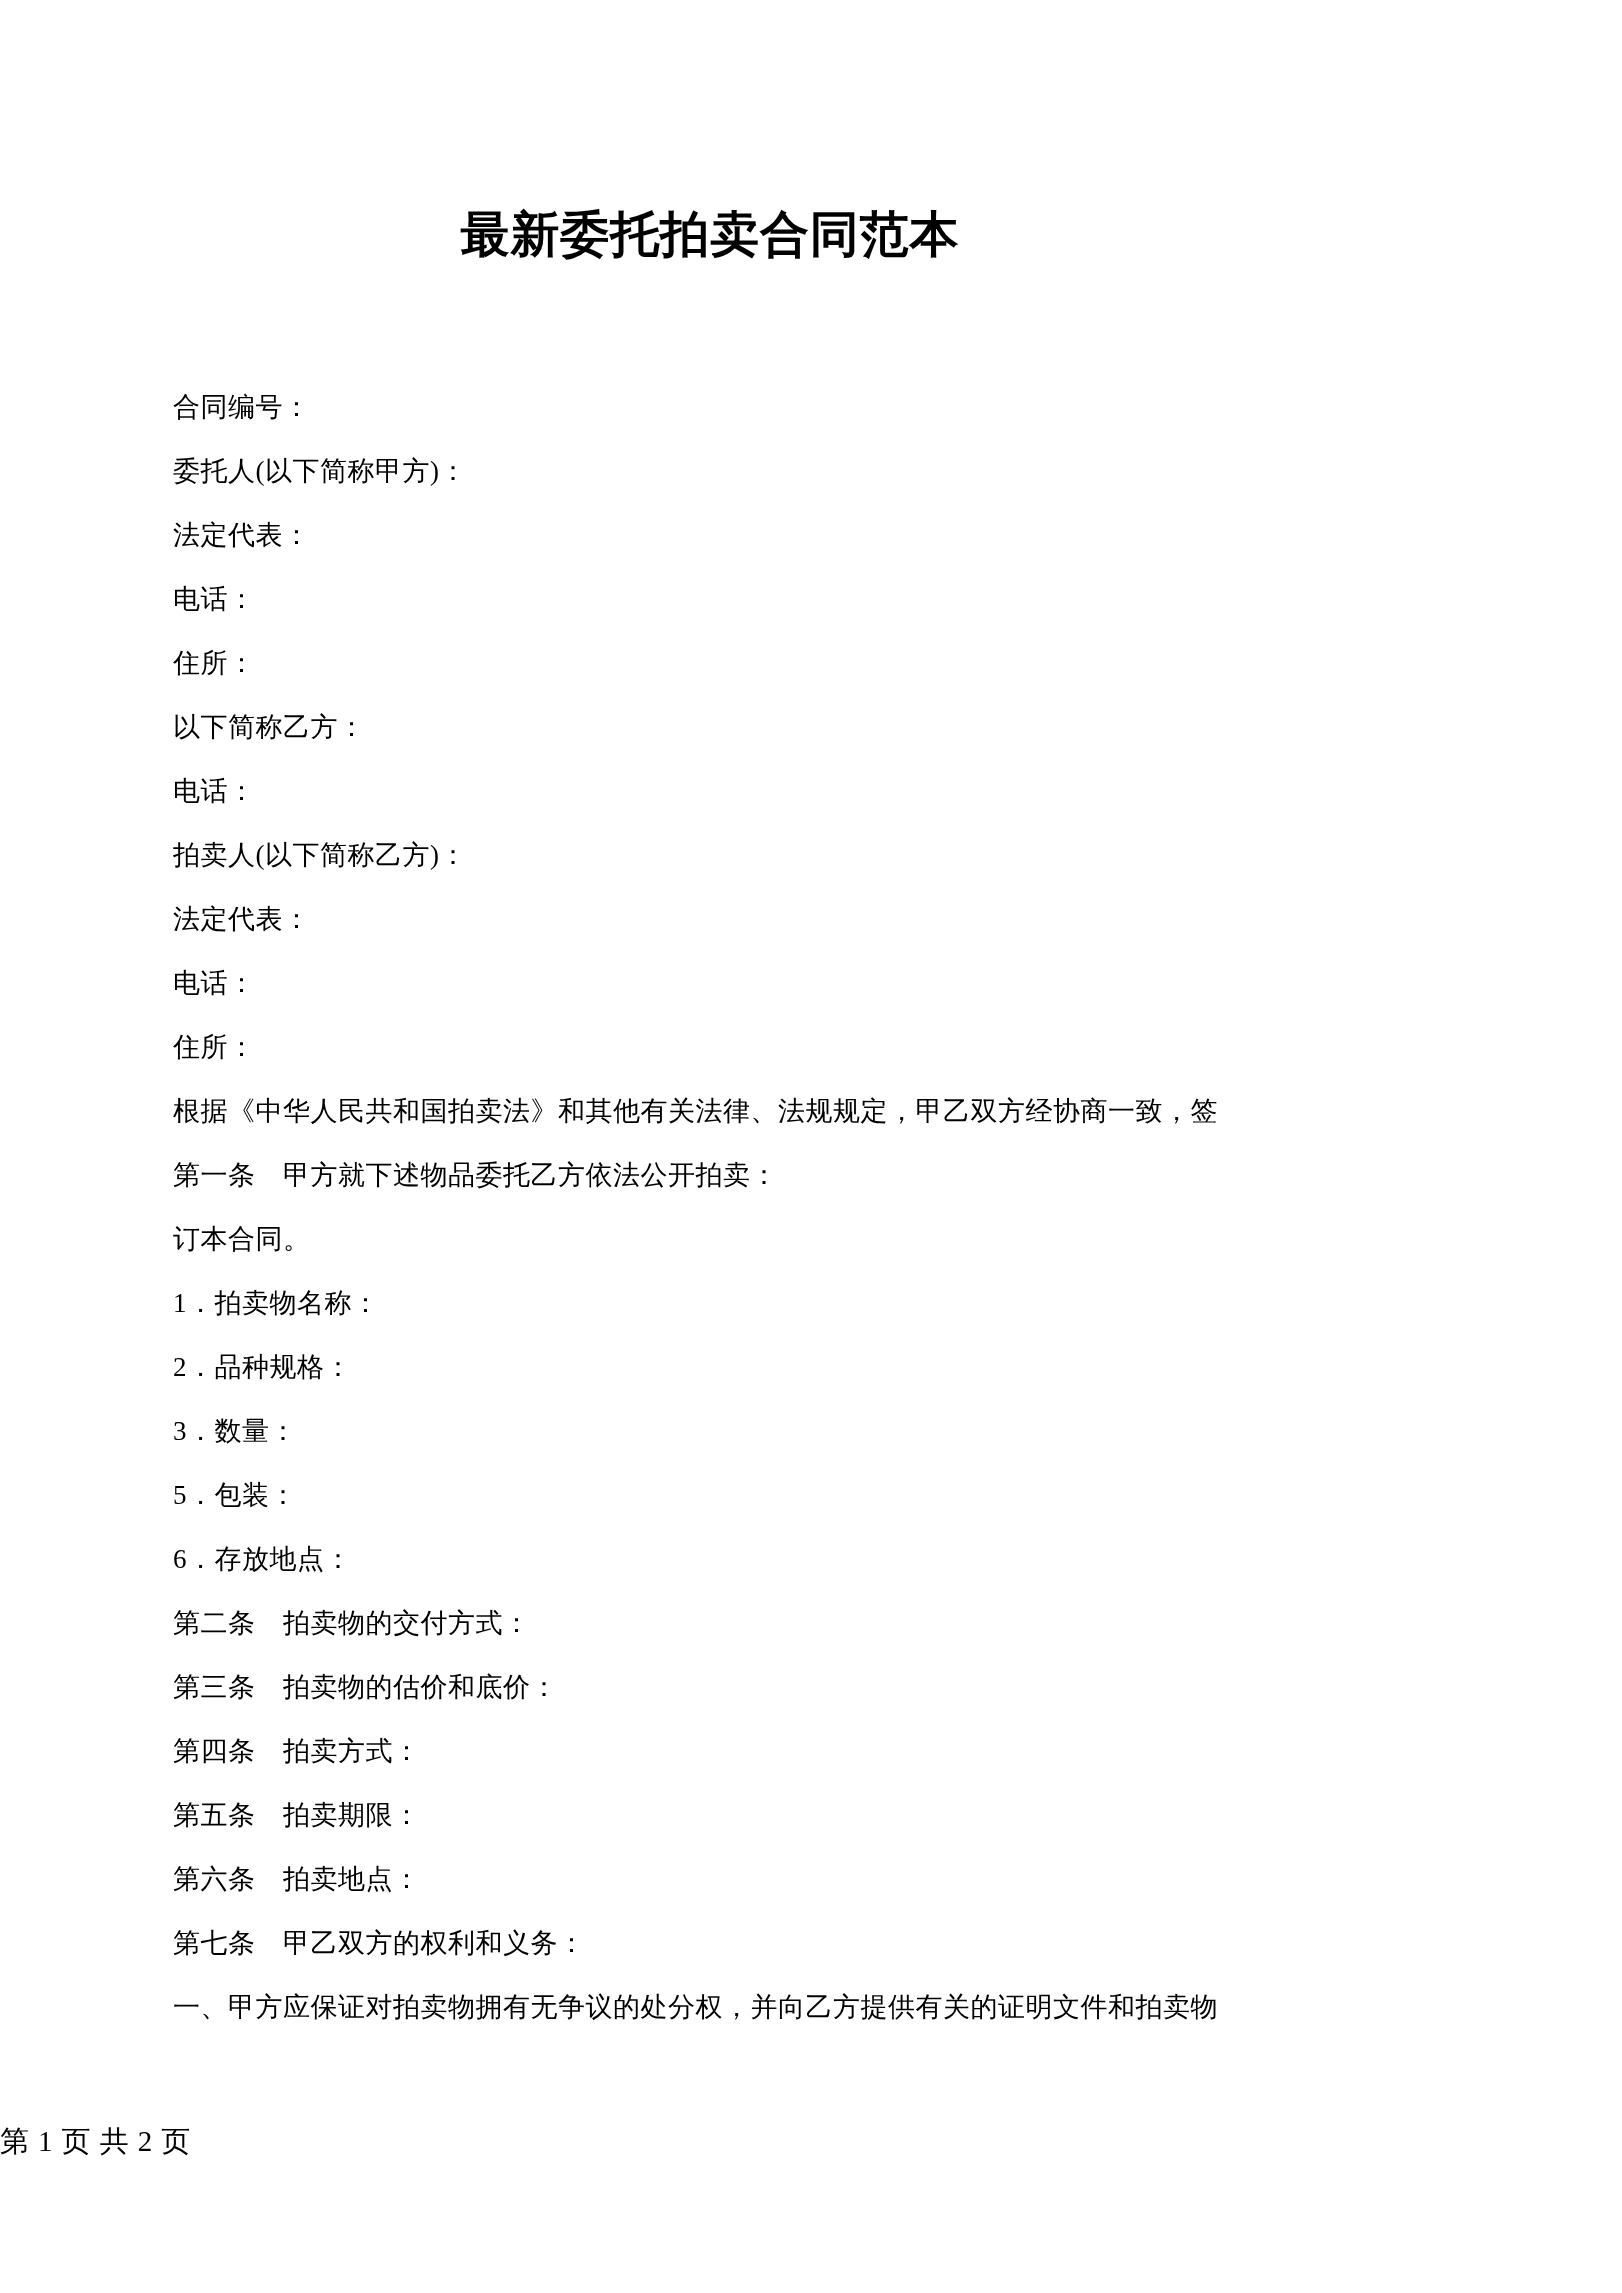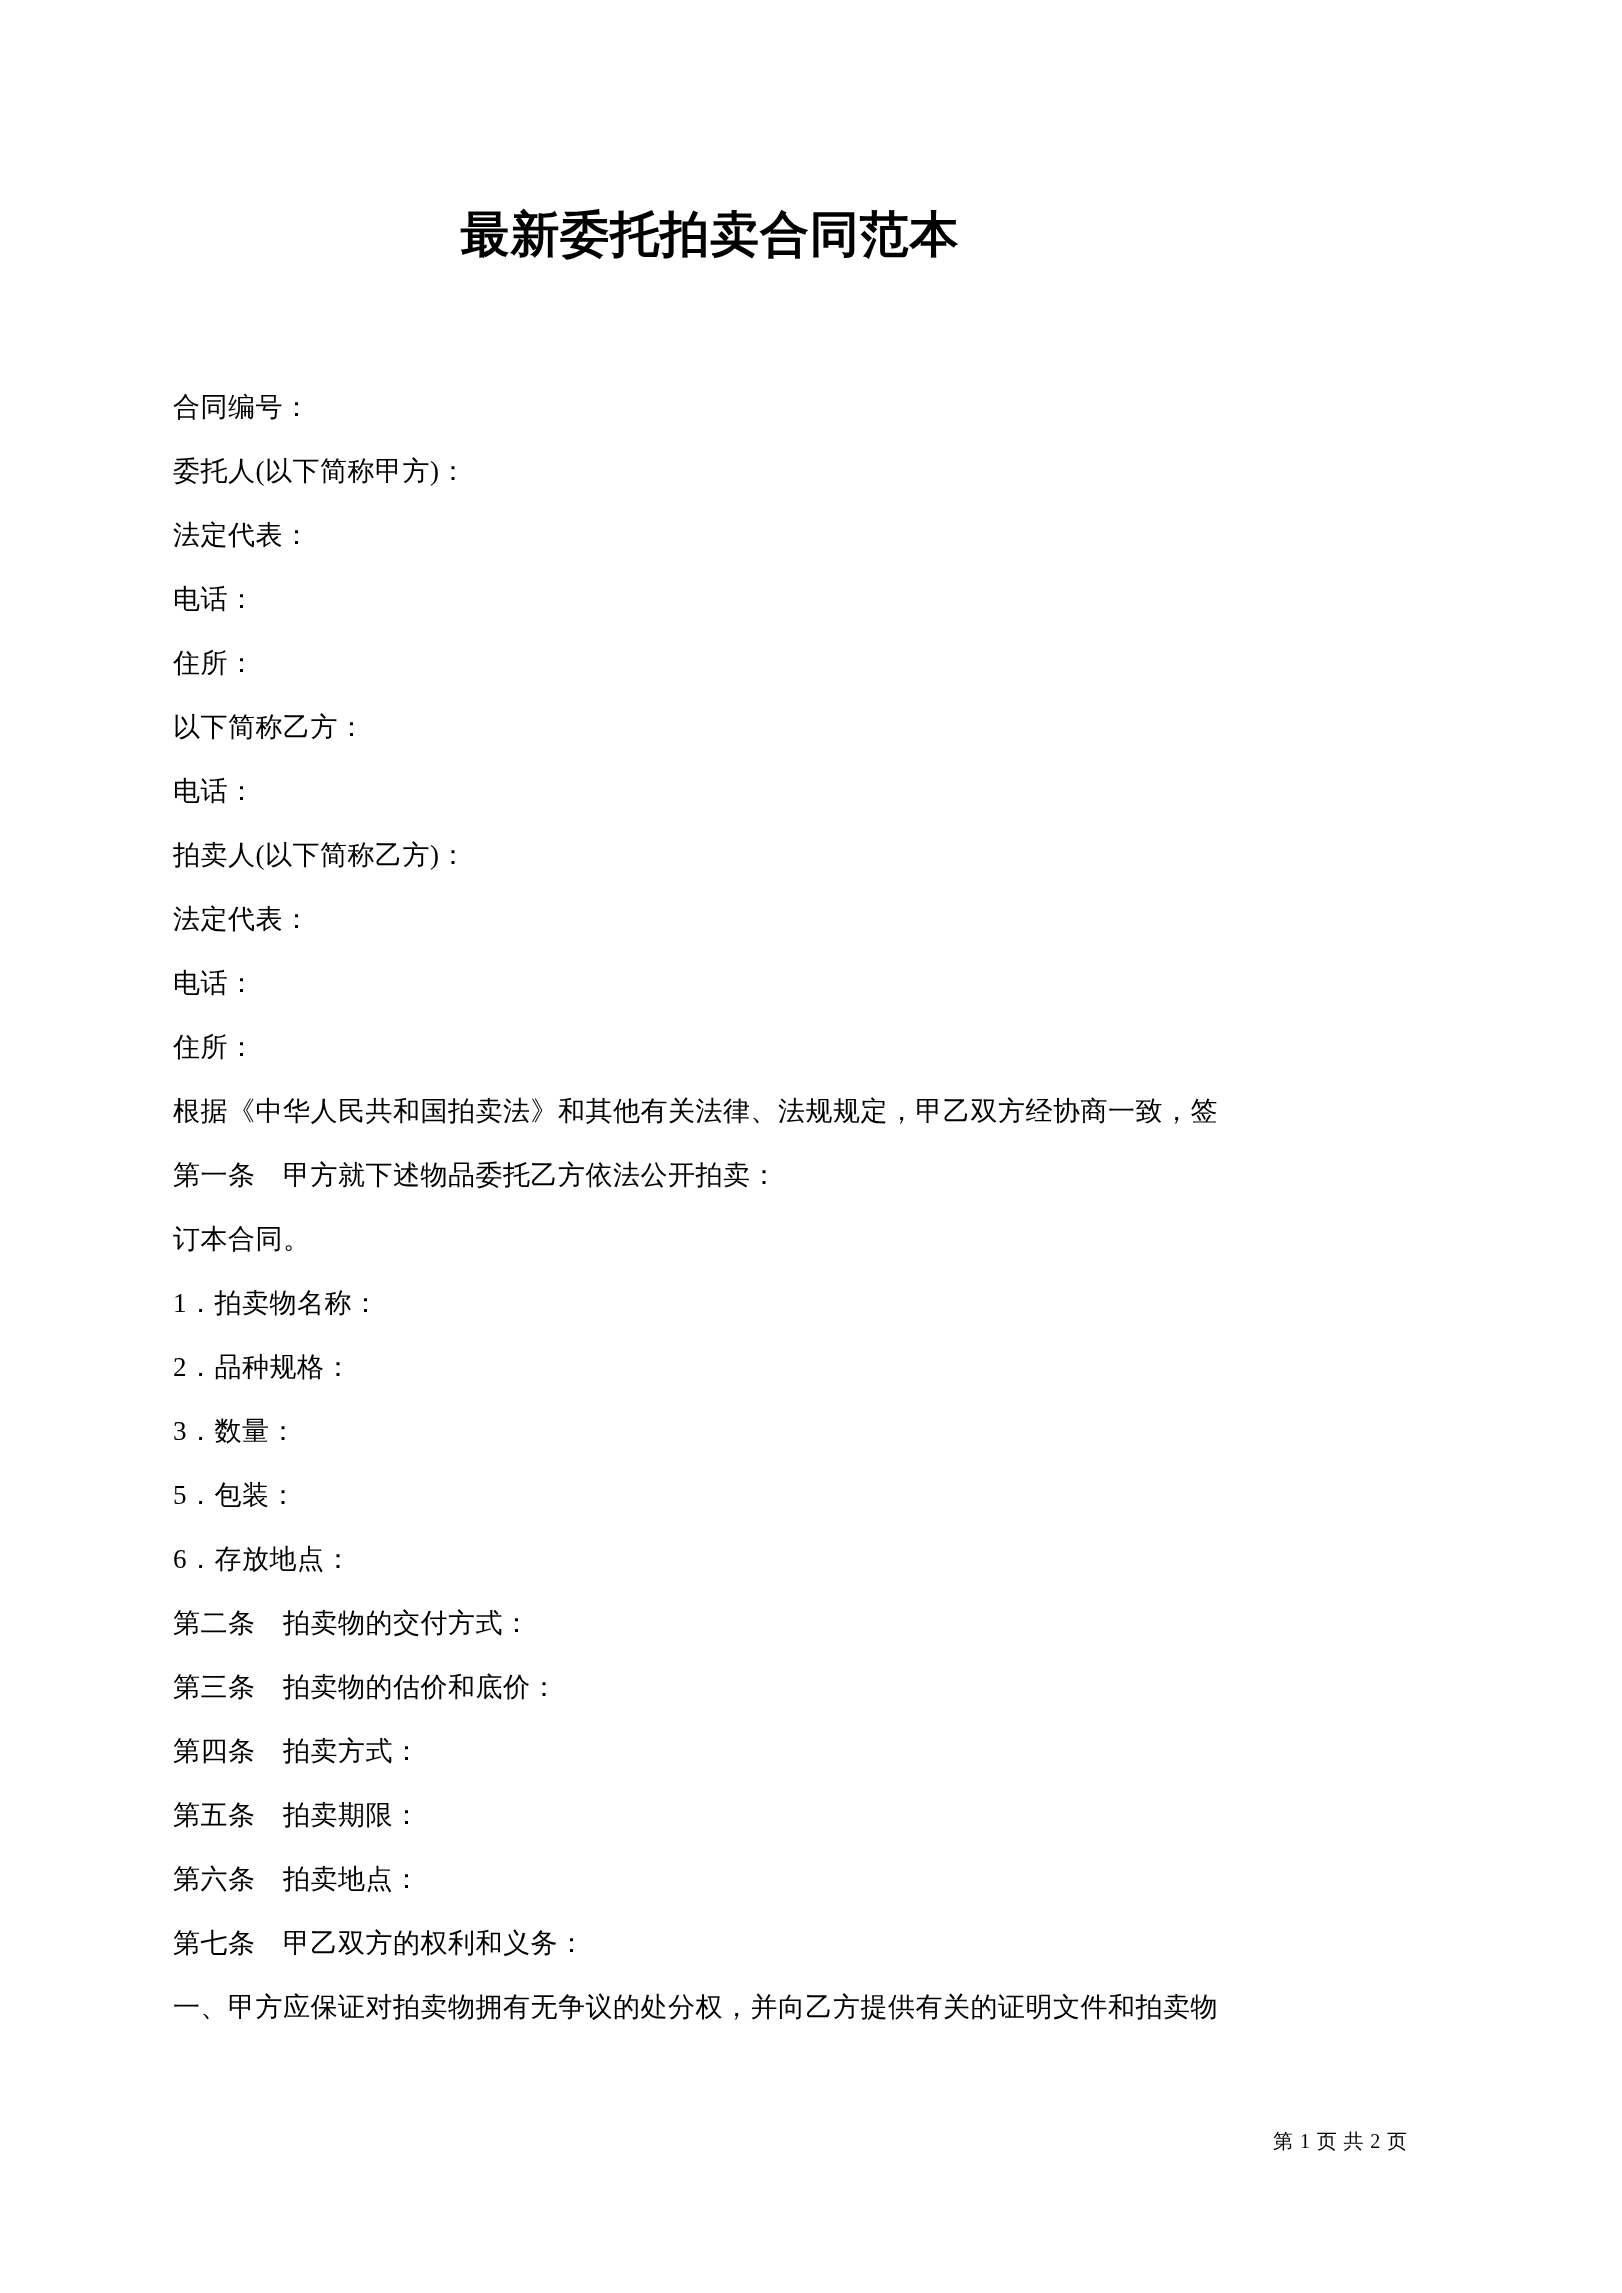--- a/index.html
+++ b/index.html
@@ -38,22 +38,22 @@
     line-height: 64px;
     font-size: 27px;
     letter-spacing: 0.5px;
     white-space: pre;
   }
   .doc-footer {
     position: absolute;
     top: 2126px;
     left: 0;
     right: 12px;
-    text-align: right;
-    font-size: 20px;
+    text-align: left;
+    font-size: 29px;
     line-height: 31px;
     letter-spacing: 0.9px;
     white-space: pre;
   }
 </style>
 </head>
 <body>
 
 <div class="page">
   <div class="doc-title">最新委托拍卖合同范本</div>

